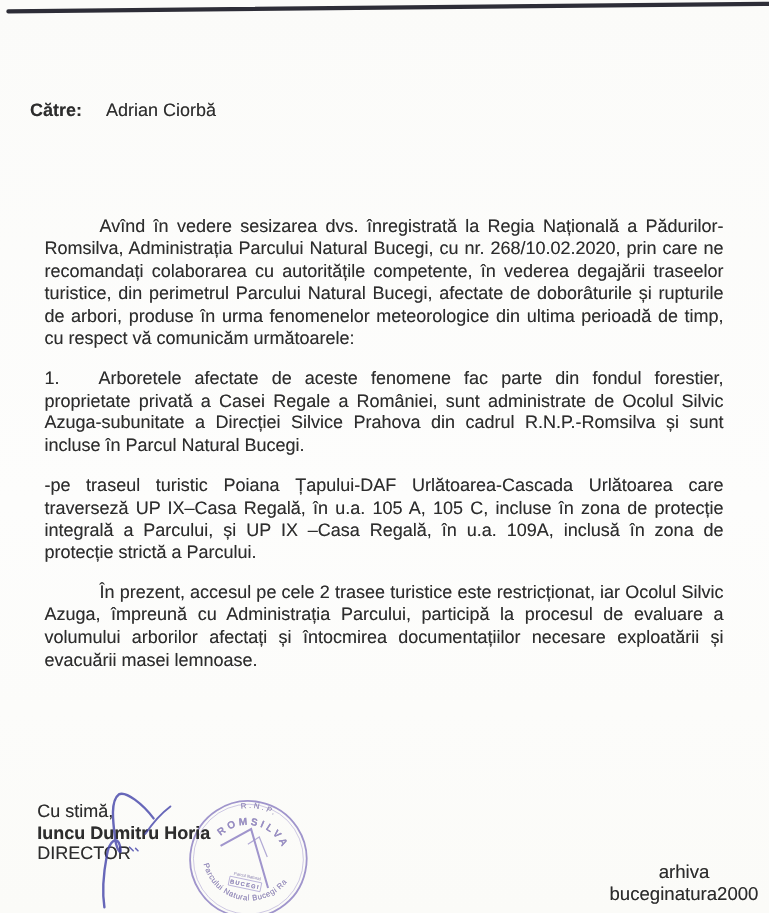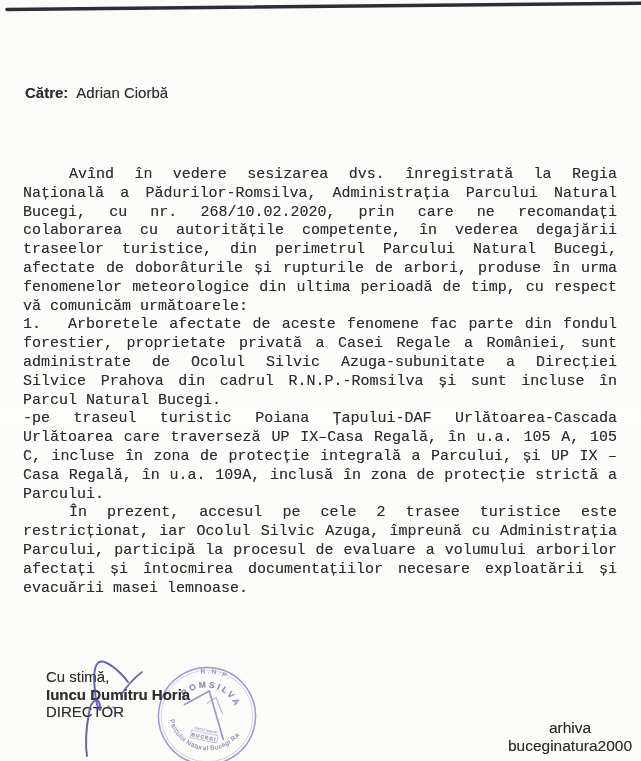--- a/index.html
+++ b/index.html
@@ -7,29 +7,29 @@
     position:relative;width:641px;height:761px;overflow:hidden;
     background:linear-gradient(180deg,#fbfbf9 0%,#fdfdfc 55%,#fbfbf8 100%);
     font-family:"Liberation Sans","DejaVu Sans",sans-serif;
     color:#2d2d2d;
     text-shadow:0 0 .5px rgba(45,45,45,.45);
   }
   .scan-line{position:absolute;left:0;top:0;width:641px;height:14px;z-index:5;}
   .ref{position:absolute;left:68px;top:27px;font-size:15px;letter-spacing:.2px;}
   .addr{position:absolute;left:25px;top:84px;font-size:15px;line-height:18.5px;}
   .addr b{font-weight:bold;margin-top:16px;}
-  .addr .val{margin-left:8px;}
+  .addr .val{margin-left:20px;}
   .body{
     position:absolute;left:23px;top:166px;width:594px;
     font-size:15px;line-height:18.8px;text-align:justify;
   }
-  .body p{margin:0;padding:0;font-family:Liberation Mono, monospace;}
+  .body p{margin:14px;padding:0;}
   .body p.ind{text-indent:46px;}
   .num{display:inline-block;width:45px;text-indent:0;}
-  .closing{position:absolute;left:46px;top:668px;font-size:15px;line-height:17.6px;z-index:2;}
+  .closing{position:absolute;left:31px;top:668px;font-size:15px;line-height:17.6px;z-index:2;}
   .closing .name{font-weight:bold;text-align:center;}
   .stamp{position:absolute;left:156px;top:664px;width:102px;height:97px;z-index:1;}
   .pen{position:absolute;left:55px;top:648px;width:95px;height:113px;z-index:4;}
   .watermark{
     position:absolute;left:495px;top:719px;width:150px;
     font-size:15.5px;line-height:18px;text-align:center;color:#2c2c2c;z-index:3;
   }
 </style>
 </head>
 <body>

